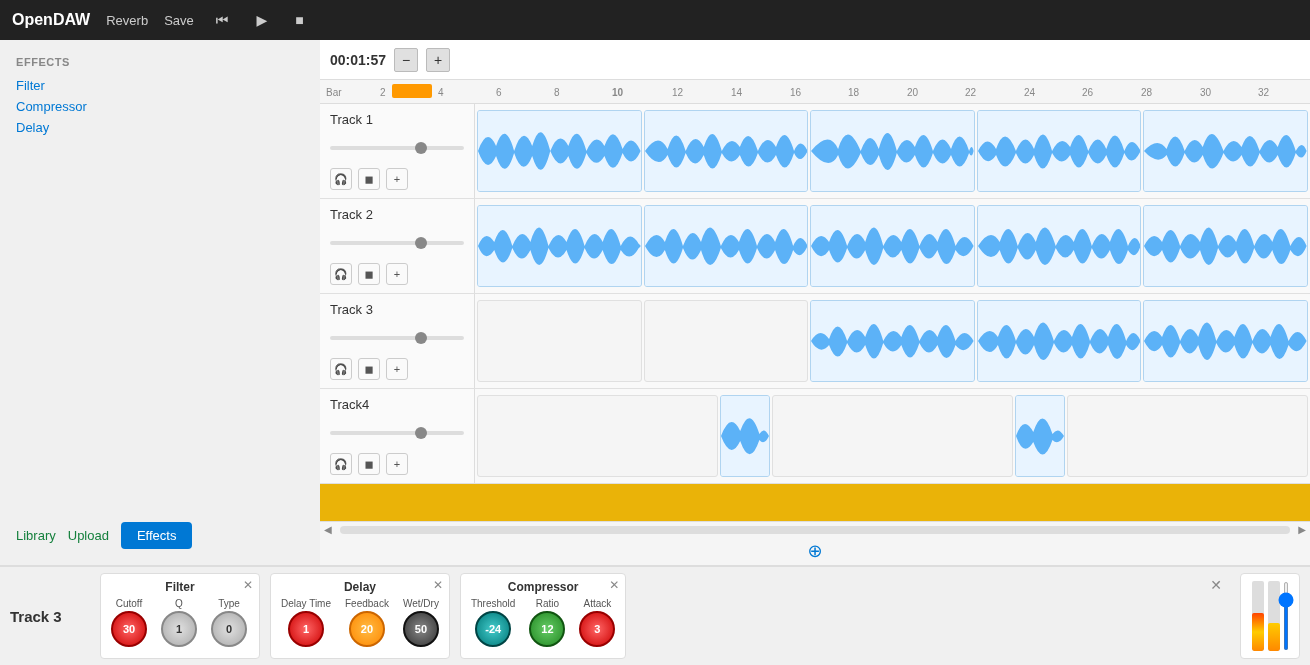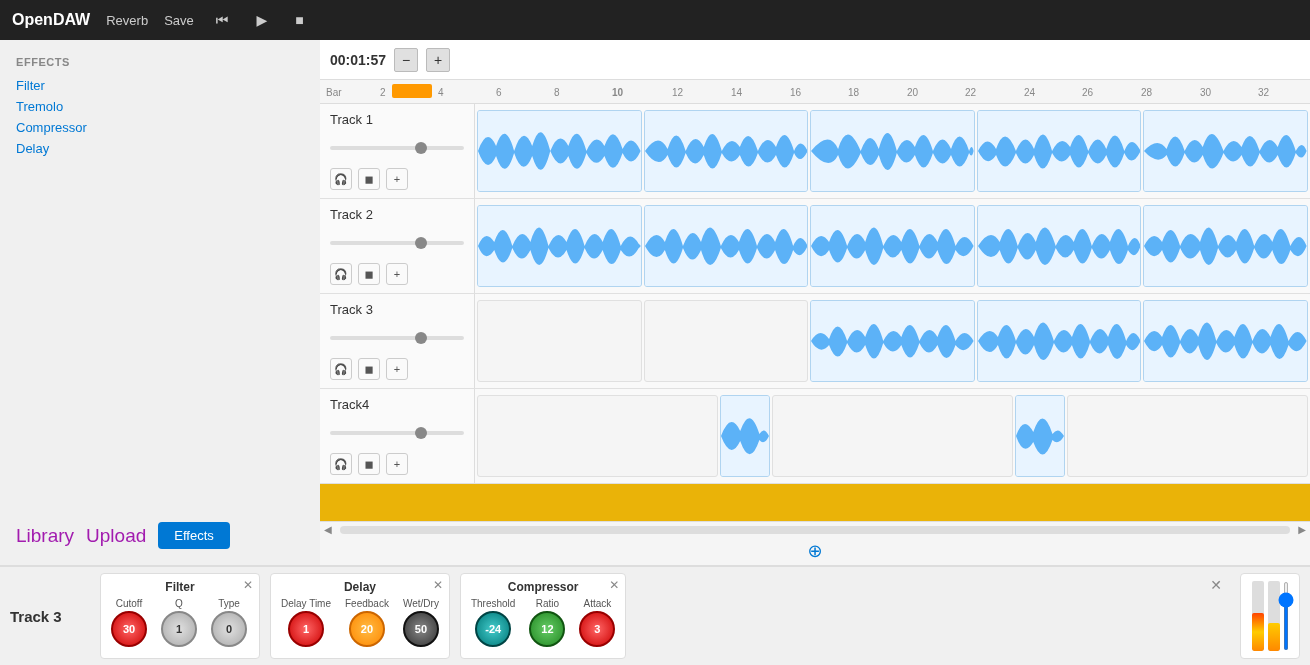--- a/index.html
+++ b/index.html
@@ -34,21 +34,21 @@
       color: #333;
       padding: 16px;
       display: flex;
       flex-direction: column;
       justify-content: space-between;
       flex-shrink: 0;
     }
     .effects-label { font-size: 11px; font-weight: bold; color: #888; letter-spacing: 0.05em; margin-bottom: 10px; }
     .effect-link { color: #0078d4; font-size: 13px; cursor: pointer; margin-bottom: 6px; display: block; }
     .sidebar-footer { display: flex; gap: 12px; align-items: center; }
-    .sidebar-footer-link { color: #a21caf; font-size: 19px; cursor: pointer; }
+    .sidebar-footer-link { color: #15803d; font-size: 13px; cursor: pointer; }
     .btn-effects {
       background: #0078d4; color: #fff; border: none; border-radius: 4px;
       padding: 6px 16px; font-size: 13px; cursor: pointer;
     }
 
     
     #timeline-wrapper {
       flex: 1;
       background: #fff;
       display: flex;
@@ -299,21 +299,20 @@
   <button class="transport-btn">▶</button>
   <button class="transport-btn">■</button>
 </div>
 
 <div id="main">
 
   <div id="sidebar">
     <div>
       <div class="effects-label">EFFECTS</div>
       <a class="effect-link">Filter</a>
-      <a class="effect-link">Tremolo</a>
       <a class="effect-link">Compressor</a>
       <a class="effect-link">Delay</a>
     </div>
     <div class="sidebar-footer">
       <span class="sidebar-footer-link">Library</span>
       <span class="sidebar-footer-link">Upload</span>
       <button class="btn-effects">Effects</button>
     </div>
   </div>
 

